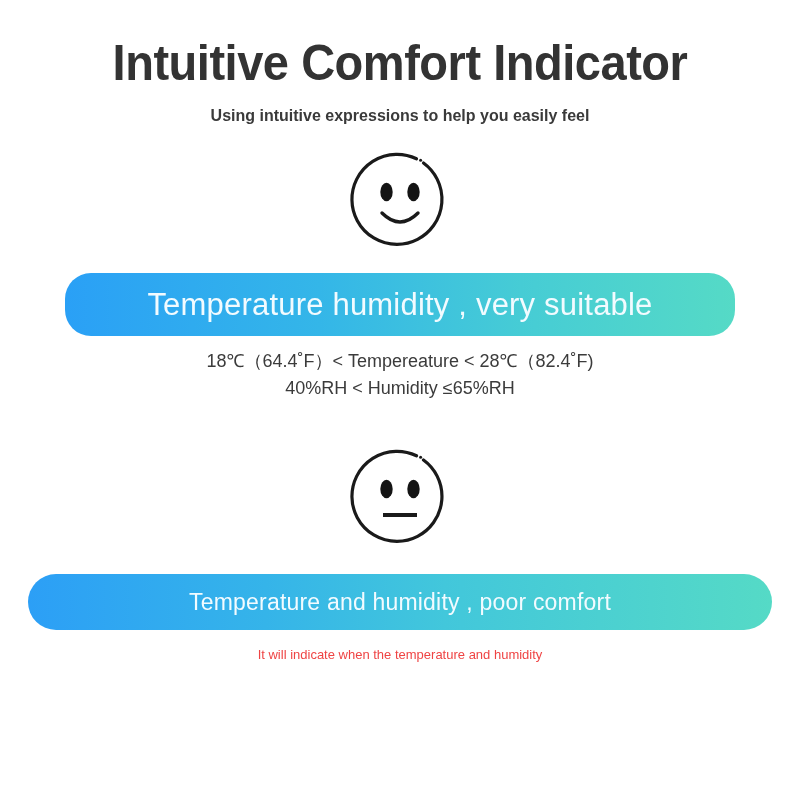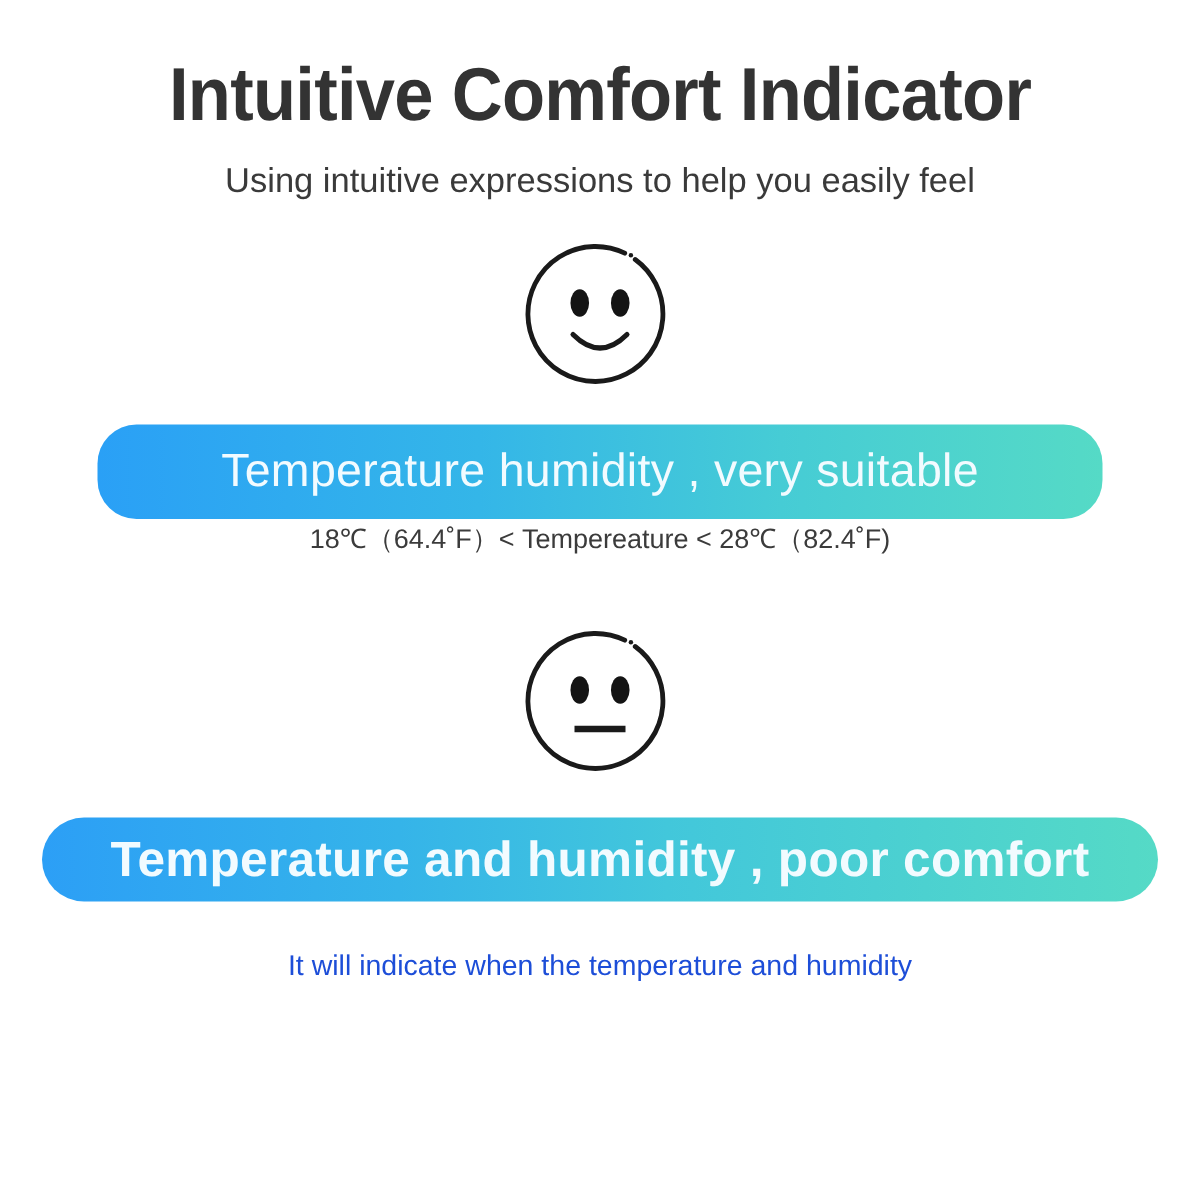--- a/index.html
+++ b/index.html
@@ -32,25 +32,25 @@
     font-size: 50px;
     font-weight: bold;
     color: #333333;
     letter-spacing: -0.5px;
     line-height: 1.1;
     margin: 0;
     transform: scaleX(0.94);
   }
   .subtitle {
     margin: 14px auto 0 auto;
-    font-size: 23px;
+    font-size: 16px;
     color: #3a3a3a;
     line-height: 1.38;
     max-width: 640px;
-    font-weight: normal;
+    font-weight: bold;
   }
   .subtitle .line {
     display: block;
   }
 
   
   .face-wrap {
     display: flex;
     justify-content: center;
   }
@@ -88,39 +88,38 @@
   }
 
   .banner-two {
     width: 744px;
     height: 56px;
     border-radius: 28px;
     margin: 26px auto 0 auto;
     background: linear-gradient(90deg, #2C9FF6 0%, #35B4E9 32%, #42C7DB 56%, #55DAC6 100%);
   }
   .banner-two .banner-text {
-    font-size: 33px;
+    font-size: 23px;
     letter-spacing: 0.2px;
-    font-weight: bold;
   }
 
   
   .caption {
     text-align: center;
-    margin-top: 0;
+    margin-top: 12px;
     color: #3b3b3b;
     font-size: 18px;
     line-height: 1.5;
   }
   .caption .line { display: block; }
 
   .caption-two {
-    margin-top: 30px;
-    font-size: 19px;
-    color: #1d4ed8;
+    margin-top: 16px;
+    font-size: 13px;
+    color: #ef4444;
     line-height: 1.45;
   }
 </style>
 </head>
 <body>
 
 <div class="page">
 
   <div class="header">
     <h1 class="title">Intuitive Comfort Indicator</h1>
@@ -143,20 +142,21 @@
       <path d="M 32 62 Q 50 80 68 62" fill="none" stroke="#1a1a1a" stroke-width="3.4" stroke-linecap="round"></path>
     </svg>
   </div>
 
   <div class="banner banner-one">
     <span class="banner-text">Temperature humidity , very suitable</span>
   </div>
 
   <div class="caption">
     <span class="line">18℃（64.4˚F）&lt; Tempereature &lt; 28℃（82.4˚F)</span>
+    <span class="line">40%RH &lt; Humidity ≤65%RH</span>
   </div>
 
   <div class="face-wrap second">
     <svg class="face-svg" width="100" height="100" viewBox="0 0 100 100">
       <path d="M 66.5 7.8
                A 45 45 0 1 0 73.5 12.0" fill="none" stroke="#1a1a1a" stroke-width="3.2" stroke-linecap="round"></path>
       <circle cx="70.6" cy="9.2" r="1.5" fill="#1a1a1a"></circle>
       <ellipse cx="36.5" cy="41" rx="6.2" ry="9.2" fill="#141414"></ellipse>
       <ellipse cx="63.5" cy="41" rx="6.2" ry="9.2" fill="#141414"></ellipse>
 

